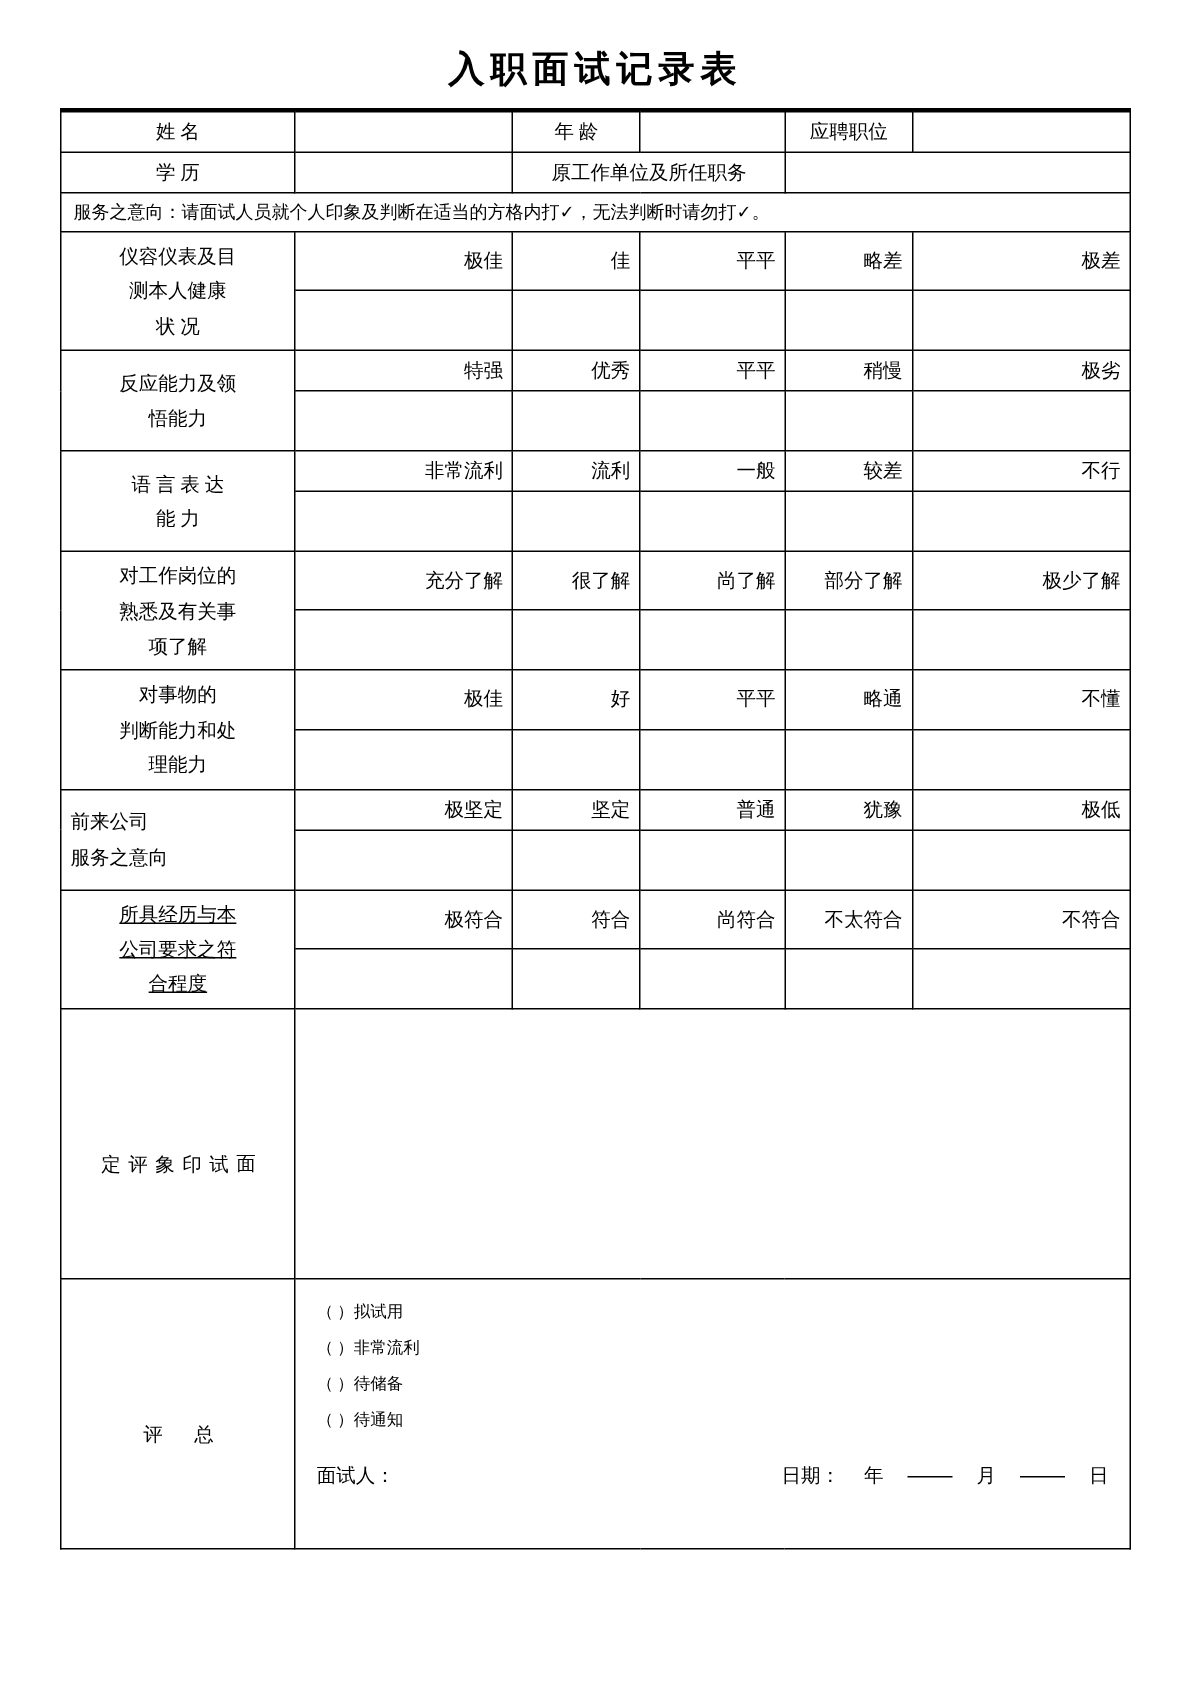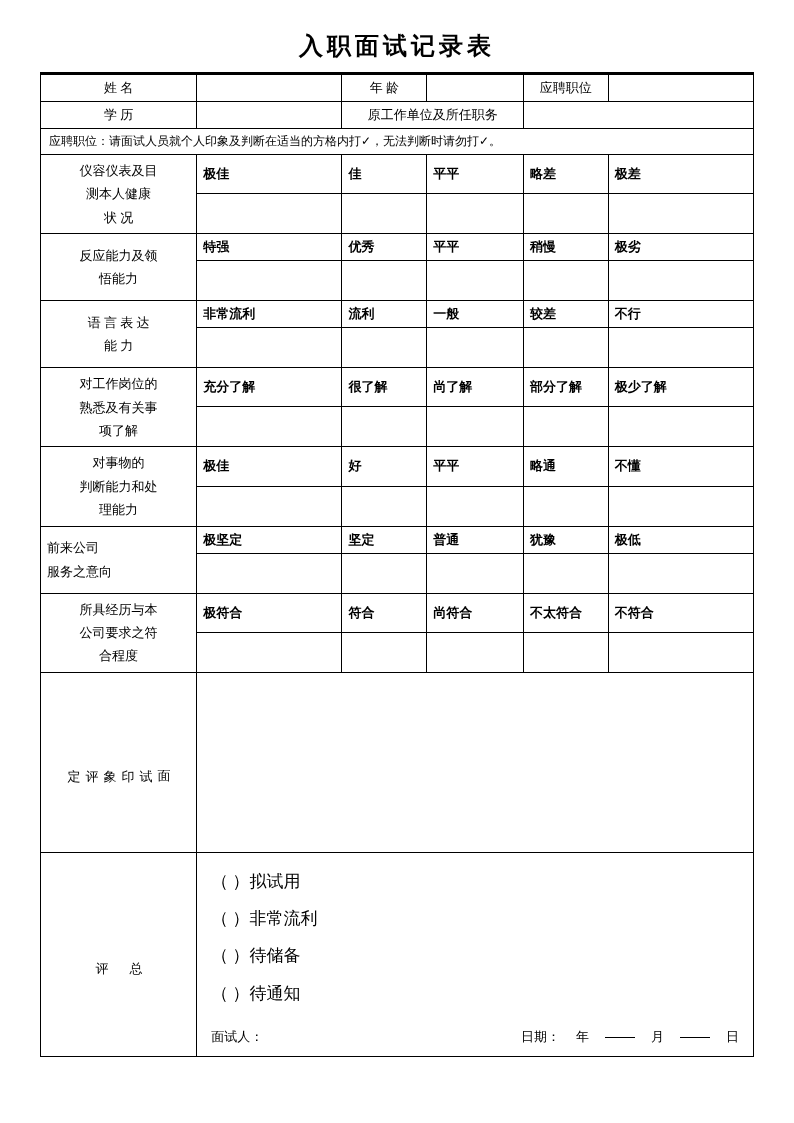--- a/index.html
+++ b/index.html
@@ -49,23 +49,22 @@
     .hint-row td {
       font-size: 12px;
       padding: 4px 8px;
     }
     .row-label {
       text-align: center;
       line-height: 1.6;
       writing-mode: horizontal-tb;
     }
     .rating-cell {
-      text-align: left;
+      text-align: right;
       padding: 4px 2px;
-      font-weight: bold;
     }
     .score-row td {
       height: 40px;
     }
     .section-label {
       writing-mode: vertical-rl;
       text-orientation: upright;
       text-align: center;
       letter-spacing: 4px;
       padding: 8px 4px;
@@ -98,21 +97,21 @@
   </tr>
 
   <tr class="top-info-row">
     <td class="cell-label">学  历</td>
     <td class="cell-value"></td>
     <td class="cell-label" colspan="2">原工作单位及所任职务</td>
     <td class="cell-value" colspan="2"></td>
   </tr>
 
   <tr class="hint-row">
-    <td colspan="6">应聘职位：请面试人员就个人印象及判断在适当的方格内打✓，无法判断时请勿打✓。</td>
+    <td colspan="6">服务之意向：请面试人员就个人印象及判断在适当的方格内打✓，无法判断时请勿打✓。</td>
   </tr>
 
   <tr>
     <td class="row-label" rowspan="2" style="white-space: pre-line; text-align:center; line-height:1.8;">仪容仪表及目
 测本人健康
 状  况</td>
     <td class="rating-cell">极佳</td>
     <td class="rating-cell">佳</td>
     <td class="rating-cell">平平</td>
     <td class="rating-cell">略差</td>
@@ -207,21 +206,21 @@
   </tr>
   <tr class="score-row">
     <td></td>
     <td></td>
     <td></td>
     <td></td>
     <td></td>
   </tr>
 
   <tr>
-    <td class="row-label" rowspan="2" style="white-space: pre-line; text-align:center; line-height:1.8;">所具经历与本
+    <td class="row-label" rowspan="2" style="white-space: pre-line; text-align:center; line-height:1.8;text-decoration:underline;">所具经历与本
 公司要求之符
 合程度</td>
     <td class="rating-cell">极符合</td>
     <td class="rating-cell">符合</td>
     <td class="rating-cell">尚符合</td>
     <td class="rating-cell">不太符合</td>
     <td class="rating-cell">不符合</td>
   </tr>
   <tr class="score-row">
     <td></td>
@@ -239,21 +238,21 @@
 评
 定</td>
     <td colspan="5" class="section-content"></td>
   </tr>
 
   <tr style="height: 180px;">
     <td style="text-align:center; vertical-align:middle; white-space:pre-line; writing-mode:vertical-rl; text-orientation:upright; letter-spacing:6px; font-size:13px; padding: 8px 10px;">总
 
 评</td>
     <td colspan="5" style="vertical-align:top; padding: 10px 14px;">
-      <div style="line-height: 2.2; font-size:17px;">
+      <div style="line-height: 2.2; font-size:11px;">
         <div>（  ）拟试用</div>
         <div>（  ）非常流利</div>
         <div>（  ）待储备</div>
         <div>（  ）待通知</div>
       </div>
       <div style="margin-top: 16px; display: flex; justify-content: space-between; align-items: flex-end;">
         <div>面试人：</div>
         <div style="display: flex; gap: 16px; align-items: center; margin-left: 18px;">
           <span>日期：</span>
           <span>年</span>

